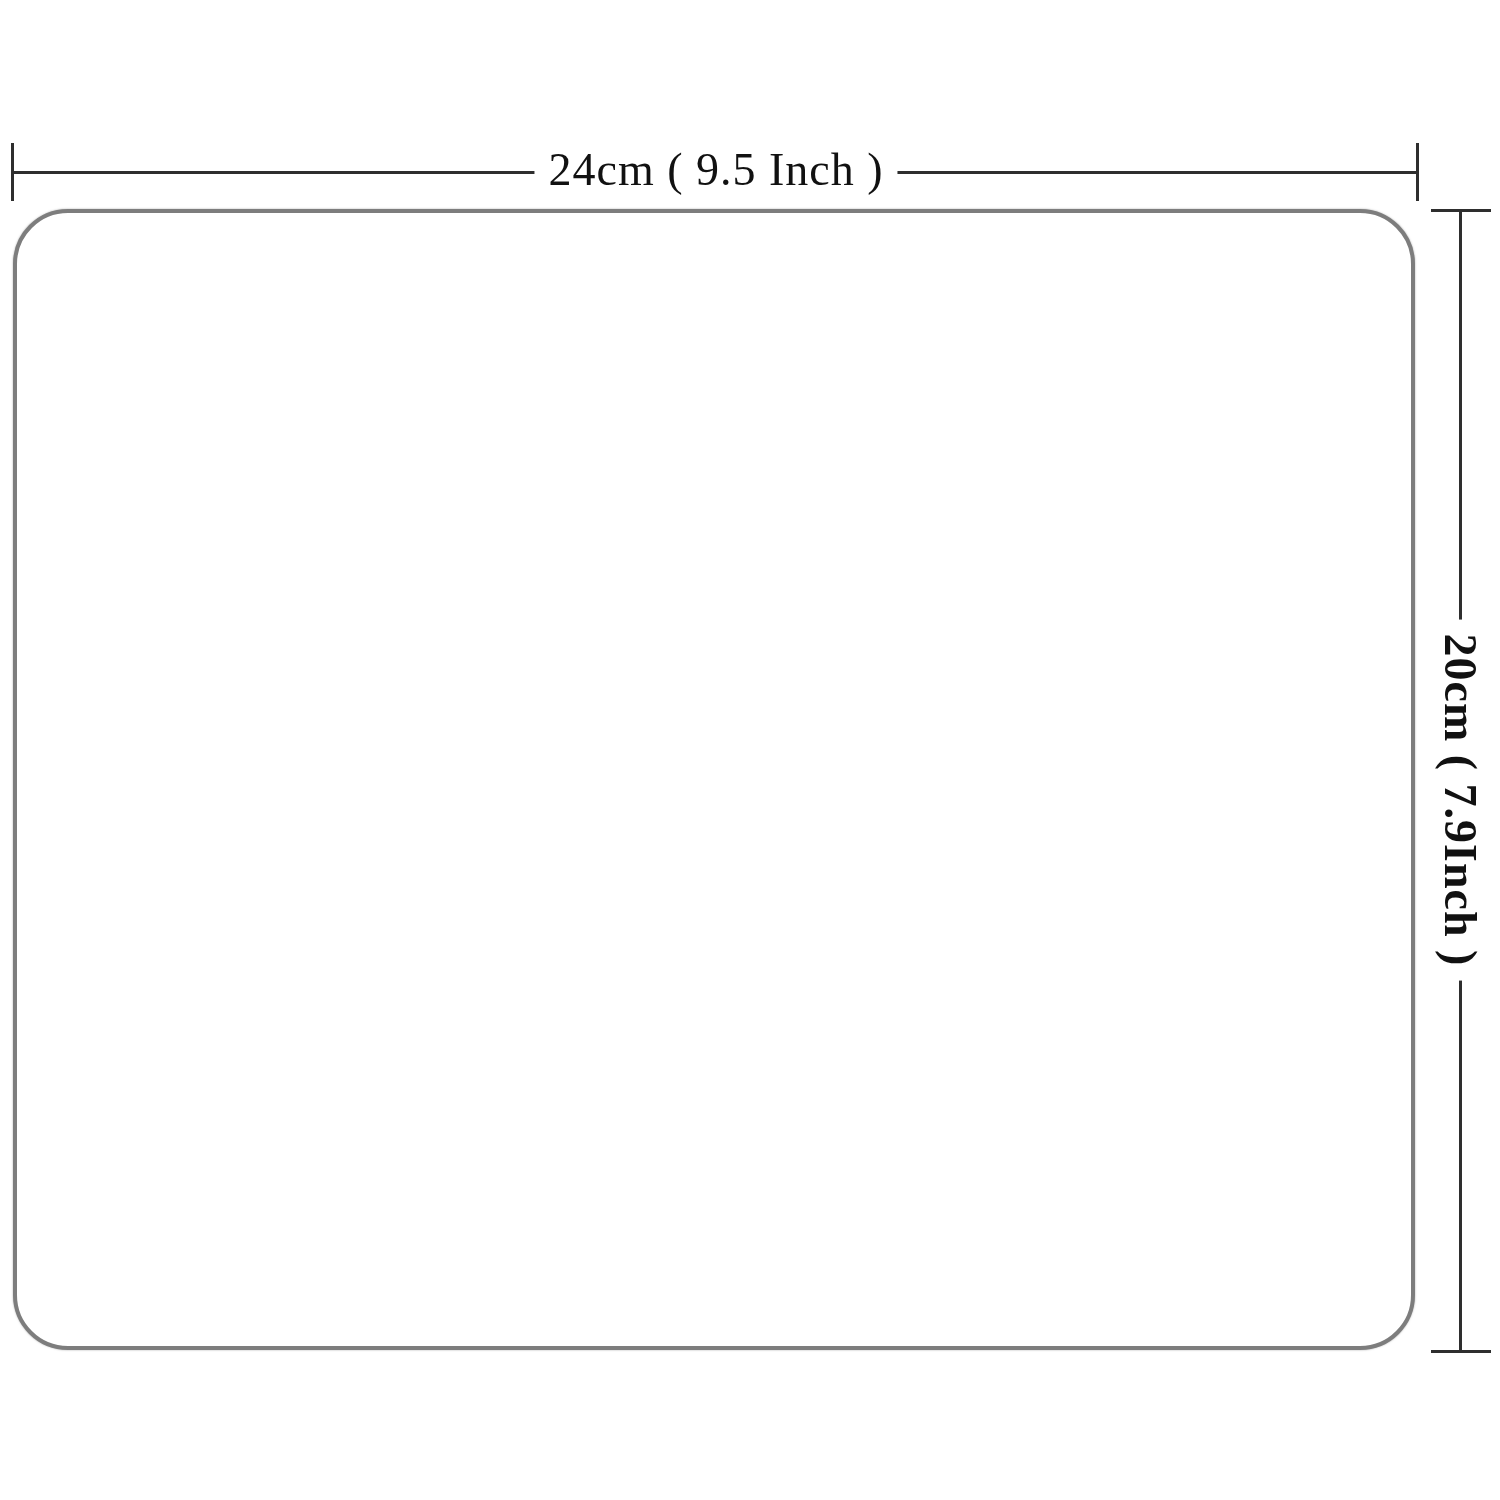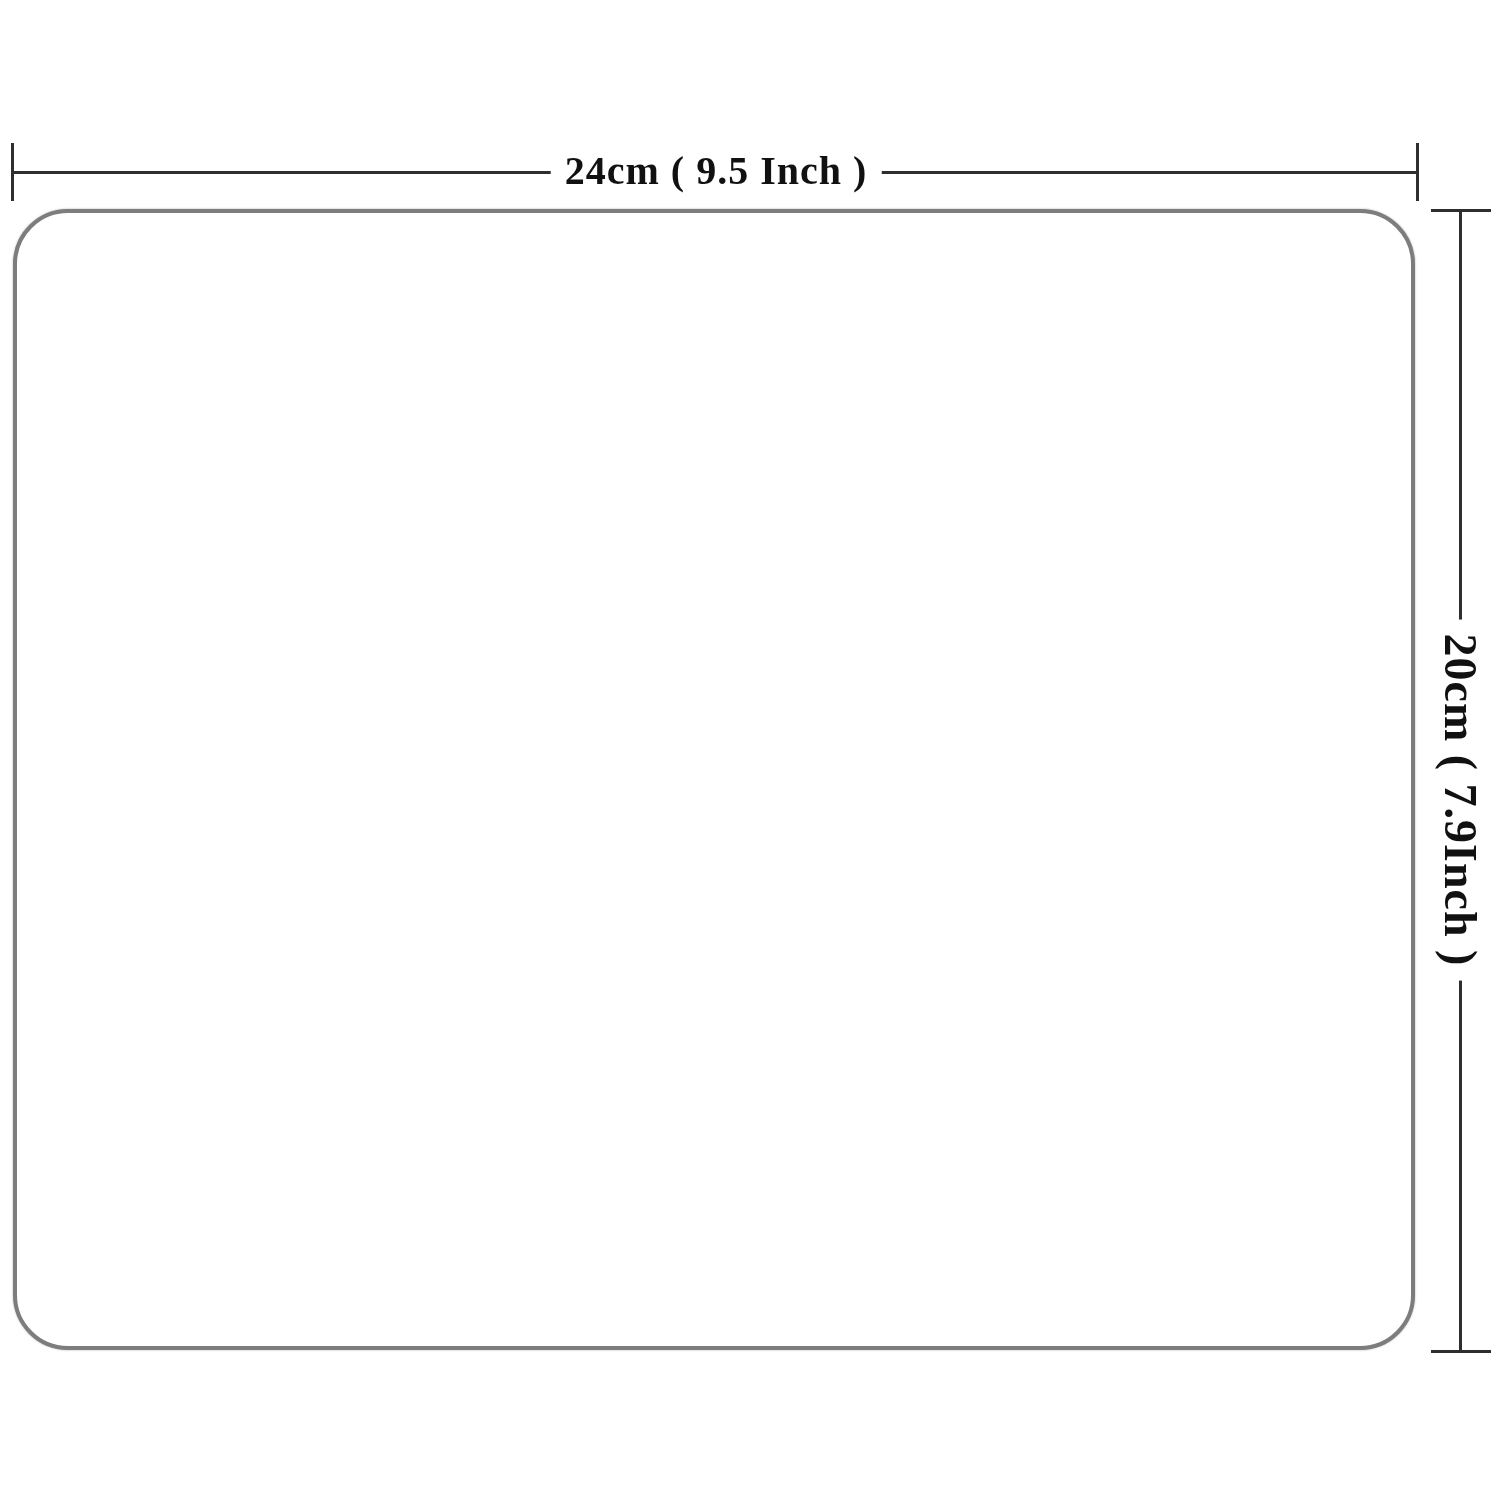--- a/index.html
+++ b/index.html
@@ -47,22 +47,22 @@
   }
   .tick-v.left  { left: 11px; }
   .tick-v.right { left: 1416px; }
   .h-label {
     position: absolute;
     left: 716px;
     top: 172px;
     transform: translate(-50%, -54%);
     background: var(--fill, #ffffff);
     padding: 0 14px;
-    font-size: 40px;
-    font-weight: bold;
+    font-size: 46px;
+    font-weight: normal;
     color: var(--label-text, #111111);
     white-space: nowrap;
     letter-spacing: 1px;
   }
 
   
   .v-line {
     position: absolute;
     left: 1459px;
     top: 211px;

